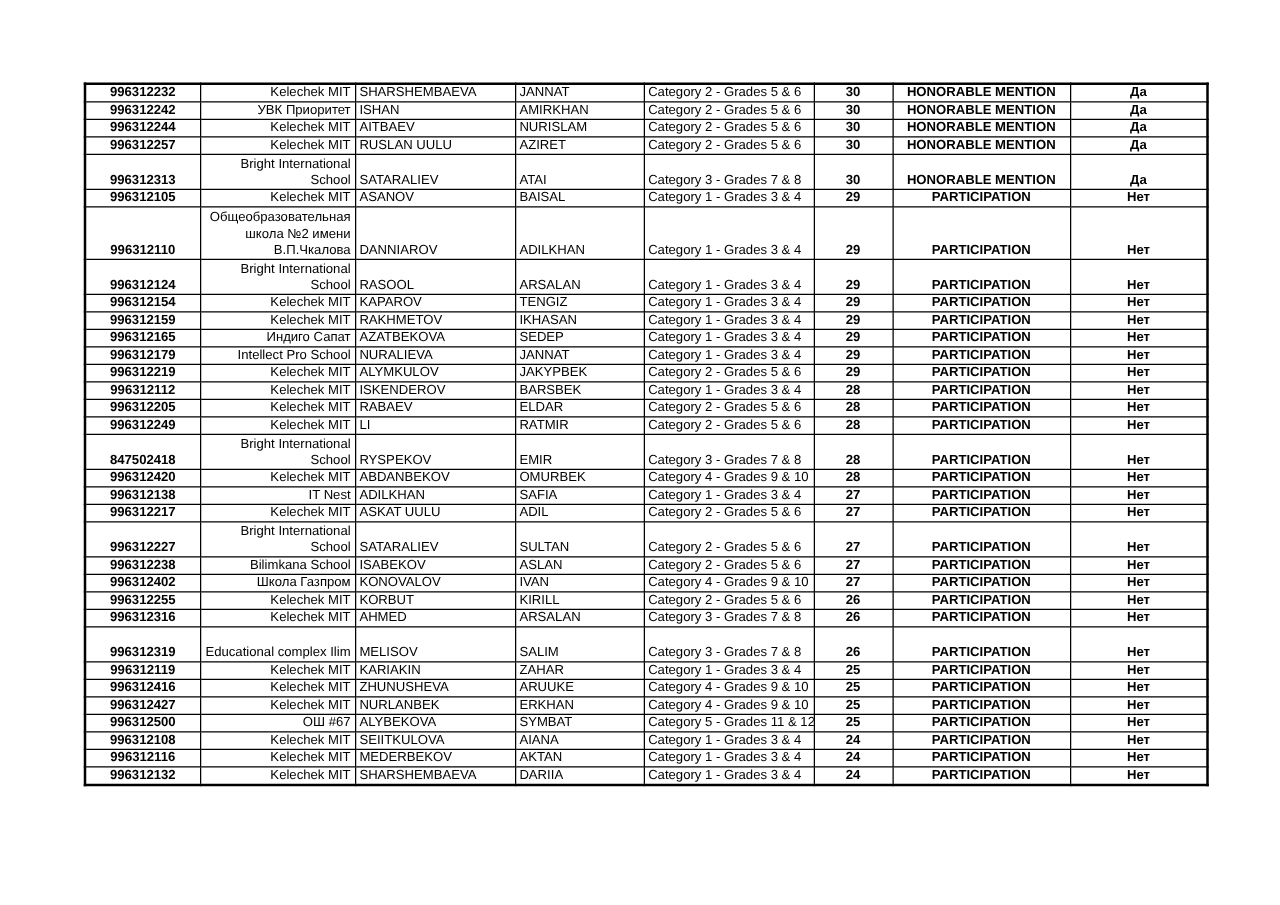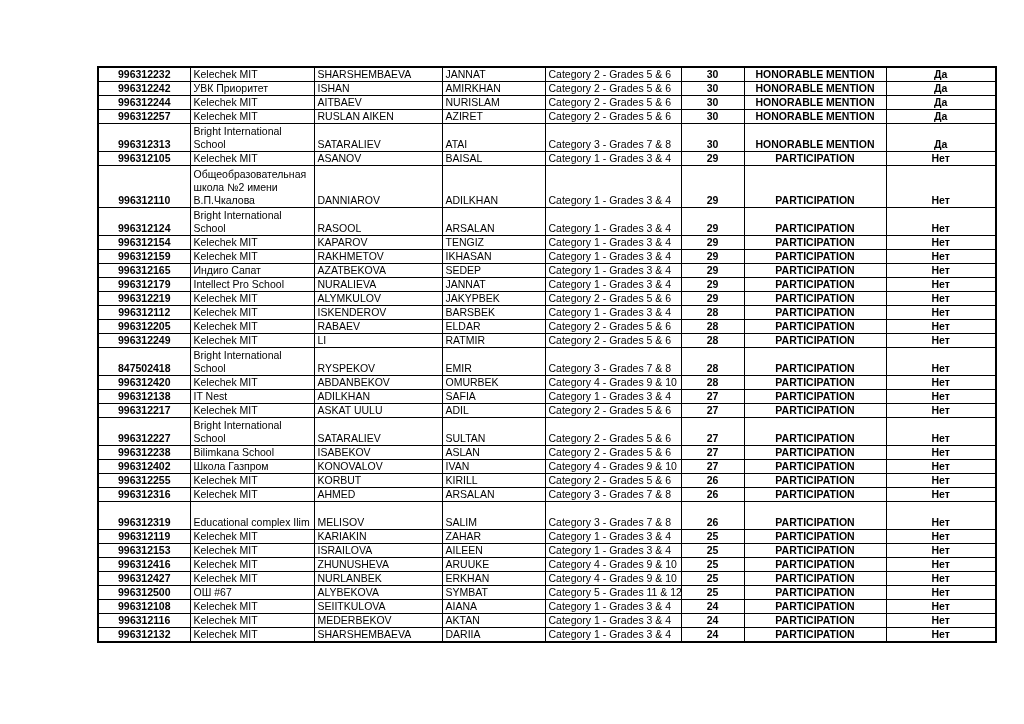--- a/index.html
+++ b/index.html
@@ -17,41 +17,40 @@
     overflow: hidden;
   }
   table.results {
     position: absolute;
     left: 67px;
     top: 66px;
     border-collapse: collapse;
     table-layout: fixed;
     width: 898px;
     border: 2px solid #000000;
-    margin-left: 30px;
   }
   table.results td {
     border: 1px solid #000000;
     font-size: 10.5px;
     line-height: 13px;
     padding: 0 3px;
     vertical-align: bottom;
     overflow: hidden;
     word-wrap: break-word;
   }
   tr.l1 { height: 14px; }
   tr.l2 { height: 28px; }
   tr.l3 { height: 42px; }
   td.c-id {
     font-weight: bold;
     text-align: center;
     vertical-align: middle;
   }
   td.c-school {
-    text-align: left;
+    text-align: right;
     vertical-align: middle;
     padding: 0 2px;
   }
   td.c-last, td.c-first {
     text-align: left;
   }
   td.c-category {
     text-align: left;
     white-space: nowrap;
   }
@@ -111,21 +110,21 @@
           <td class="c-last">AITBAEV</td>
           <td class="c-first">NURISLAM</td>
           <td class="c-category">Category 2 - Grades 5 &amp; 6</td>
           <td class="c-score">30</td>
           <td class="c-status">HONORABLE MENTION</td>
           <td class="c-flag">Да</td>
         </tr>
         <tr class="l1">
           <td class="c-id">996312257</td>
           <td class="c-school">Kelechek MIT</td>
-          <td class="c-last">RUSLAN AIKEN</td>
+          <td class="c-last">RUSLAN UULU</td>
           <td class="c-first">AZIRET</td>
           <td class="c-category">Category 2 - Grades 5 &amp; 6</td>
           <td class="c-score">30</td>
           <td class="c-status">HONORABLE MENTION</td>
           <td class="c-flag">Да</td>
         </tr>
         <tr class="l2">
           <td class="c-id">996312313</td>
           <td class="c-school">Bright International School</td>
           <td class="c-last">SATARALIEV</td>
@@ -349,30 +348,20 @@
           <td class="c-id">996312119</td>
           <td class="c-school">Kelechek MIT</td>
           <td class="c-last">KARIAKIN</td>
           <td class="c-first">ZAHAR</td>
           <td class="c-category">Category 1 - Grades 3 &amp; 4</td>
           <td class="c-score">25</td>
           <td class="c-status">PARTICIPATION</td>
           <td class="c-flag">Нет</td>
         </tr>
         <tr class="l1">
-          <td class="c-id">996312153</td>
-          <td class="c-school">Kelechek MIT</td>
-          <td class="c-last">ISRAILOVA</td>
-          <td class="c-first">AILEEN</td>
-          <td class="c-category">Category 1 - Grades 3 &amp; 4</td>
-          <td class="c-score">25</td>
-          <td class="c-status">PARTICIPATION</td>
-          <td class="c-flag">Нет</td>
-        </tr>
-        <tr class="l1">
           <td class="c-id">996312416</td>
           <td class="c-school">Kelechek MIT</td>
           <td class="c-last">ZHUNUSHEVA</td>
           <td class="c-first">ARUUKE</td>
           <td class="c-category">Category 4 - Grades 9 &amp; 10</td>
           <td class="c-score">25</td>
           <td class="c-status">PARTICIPATION</td>
           <td class="c-flag">Нет</td>
         </tr>
         <tr class="l1">

